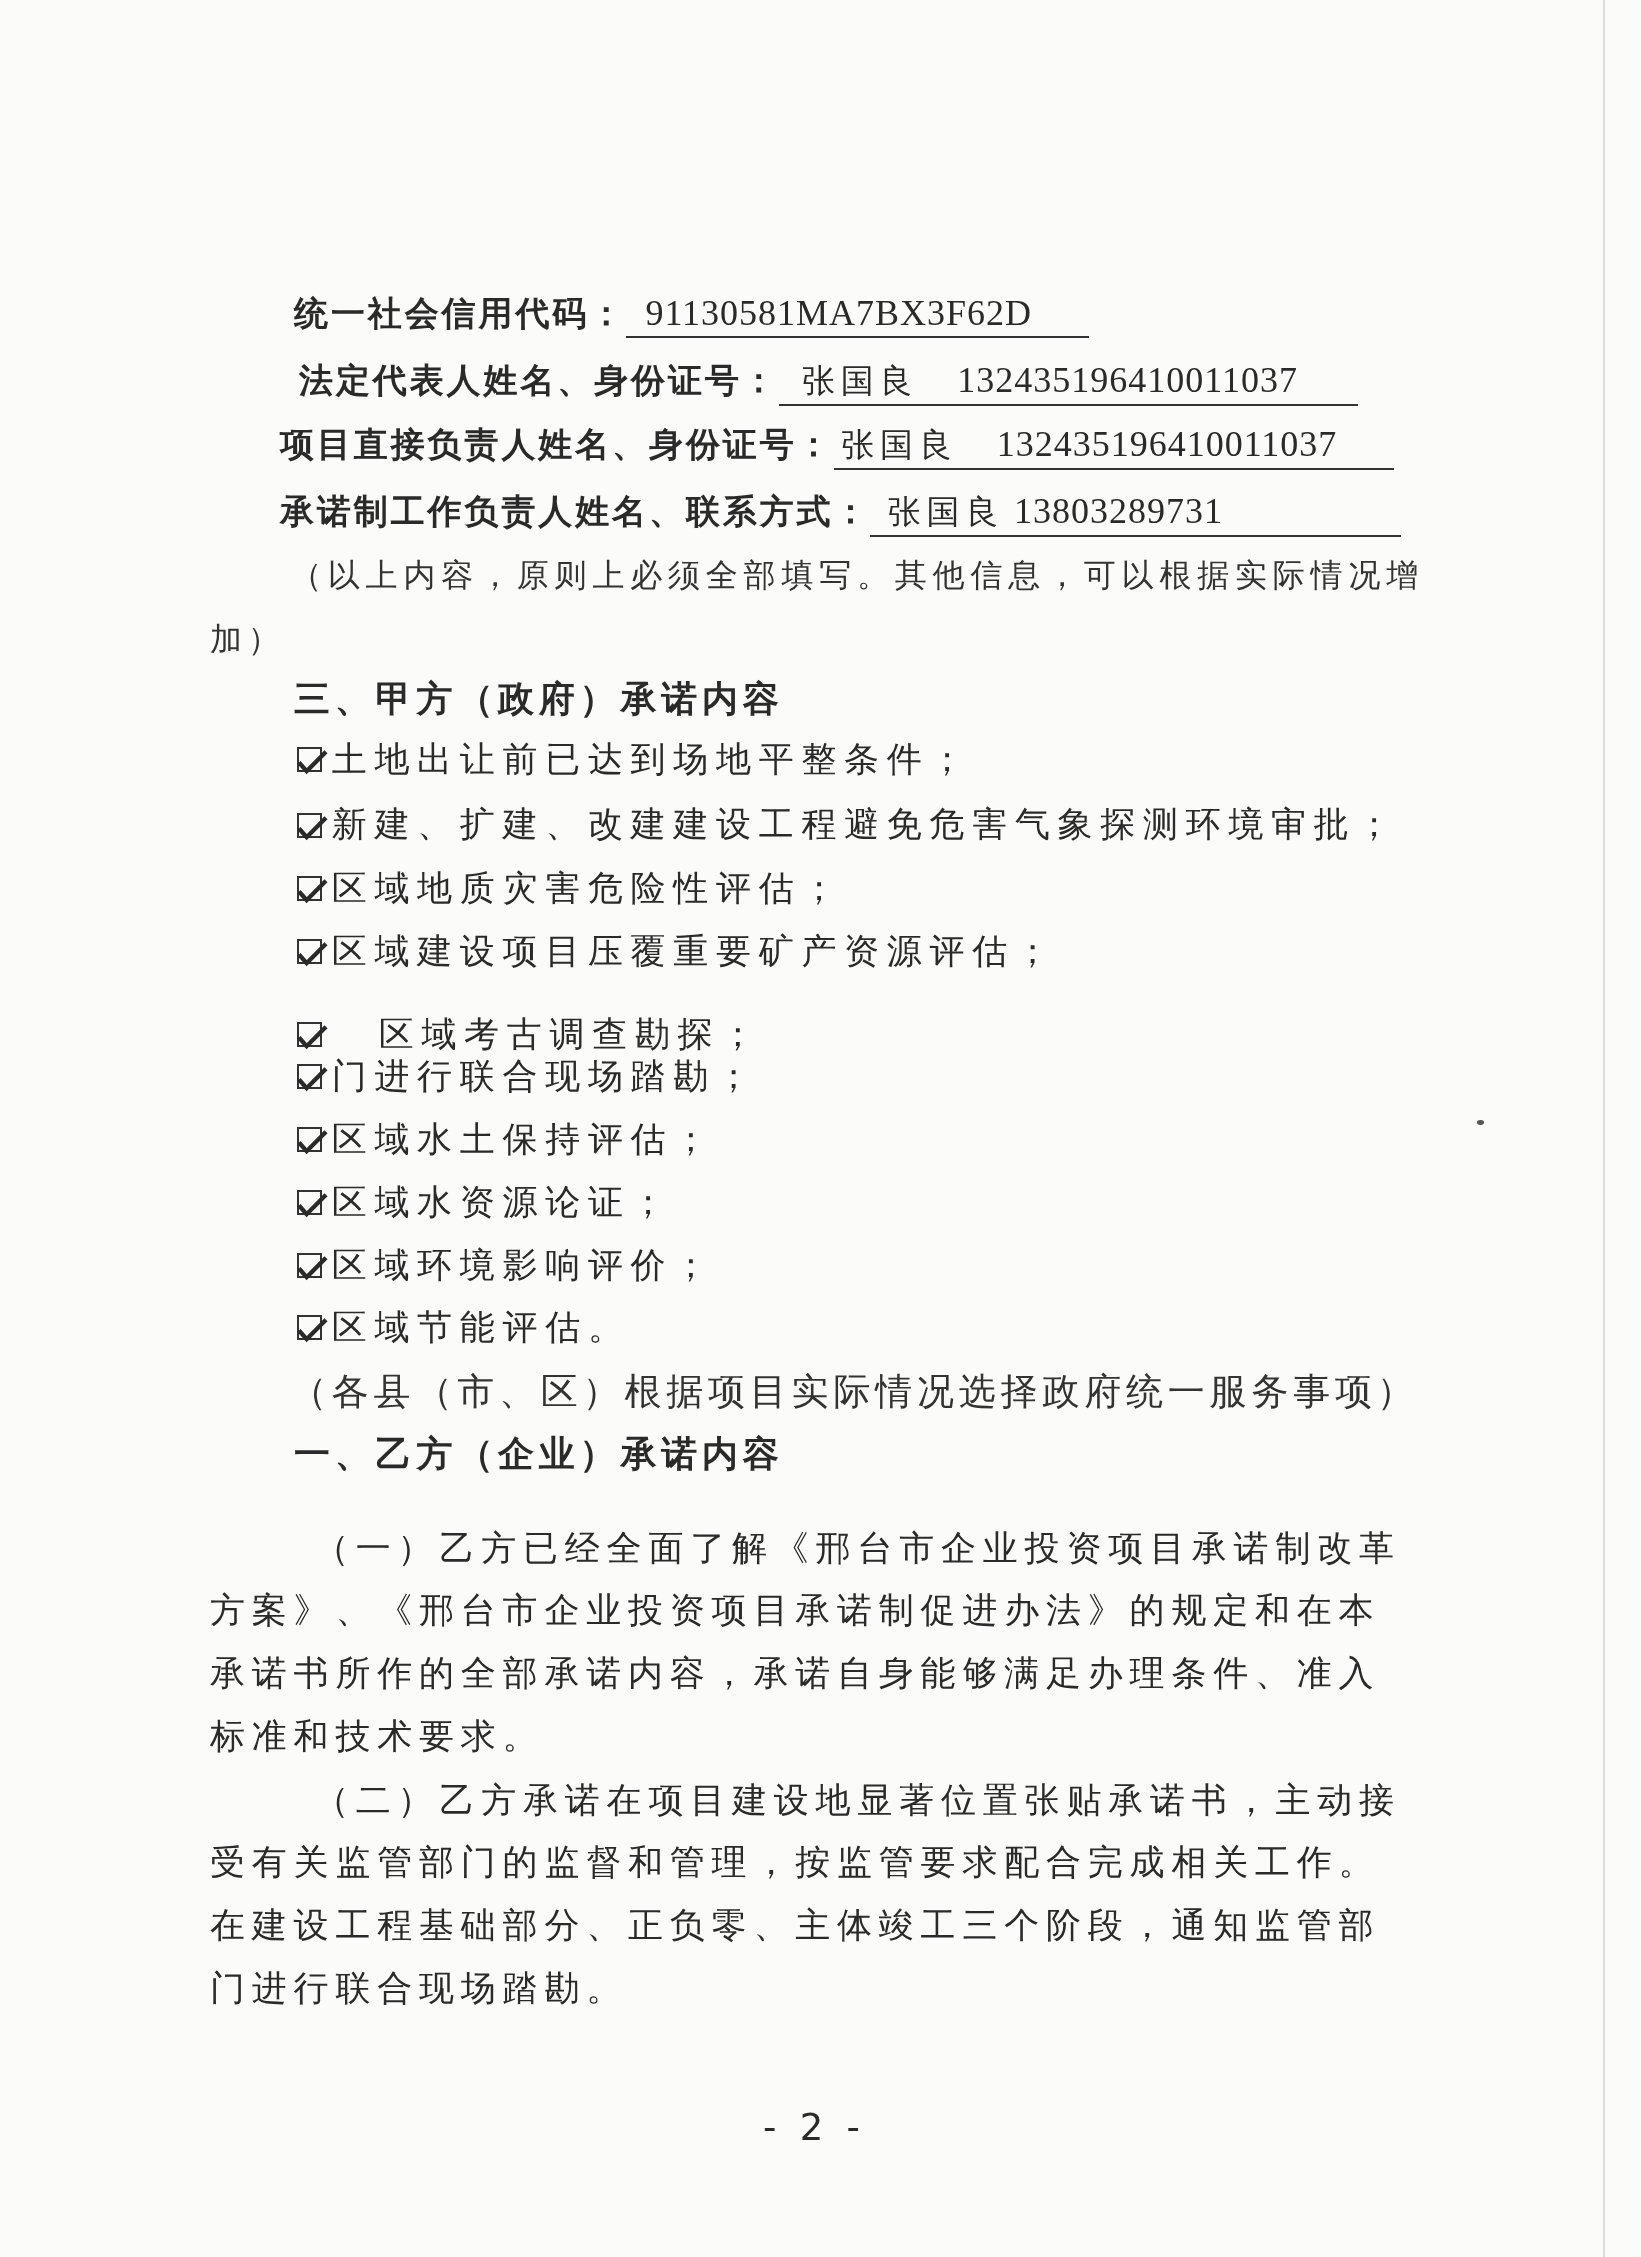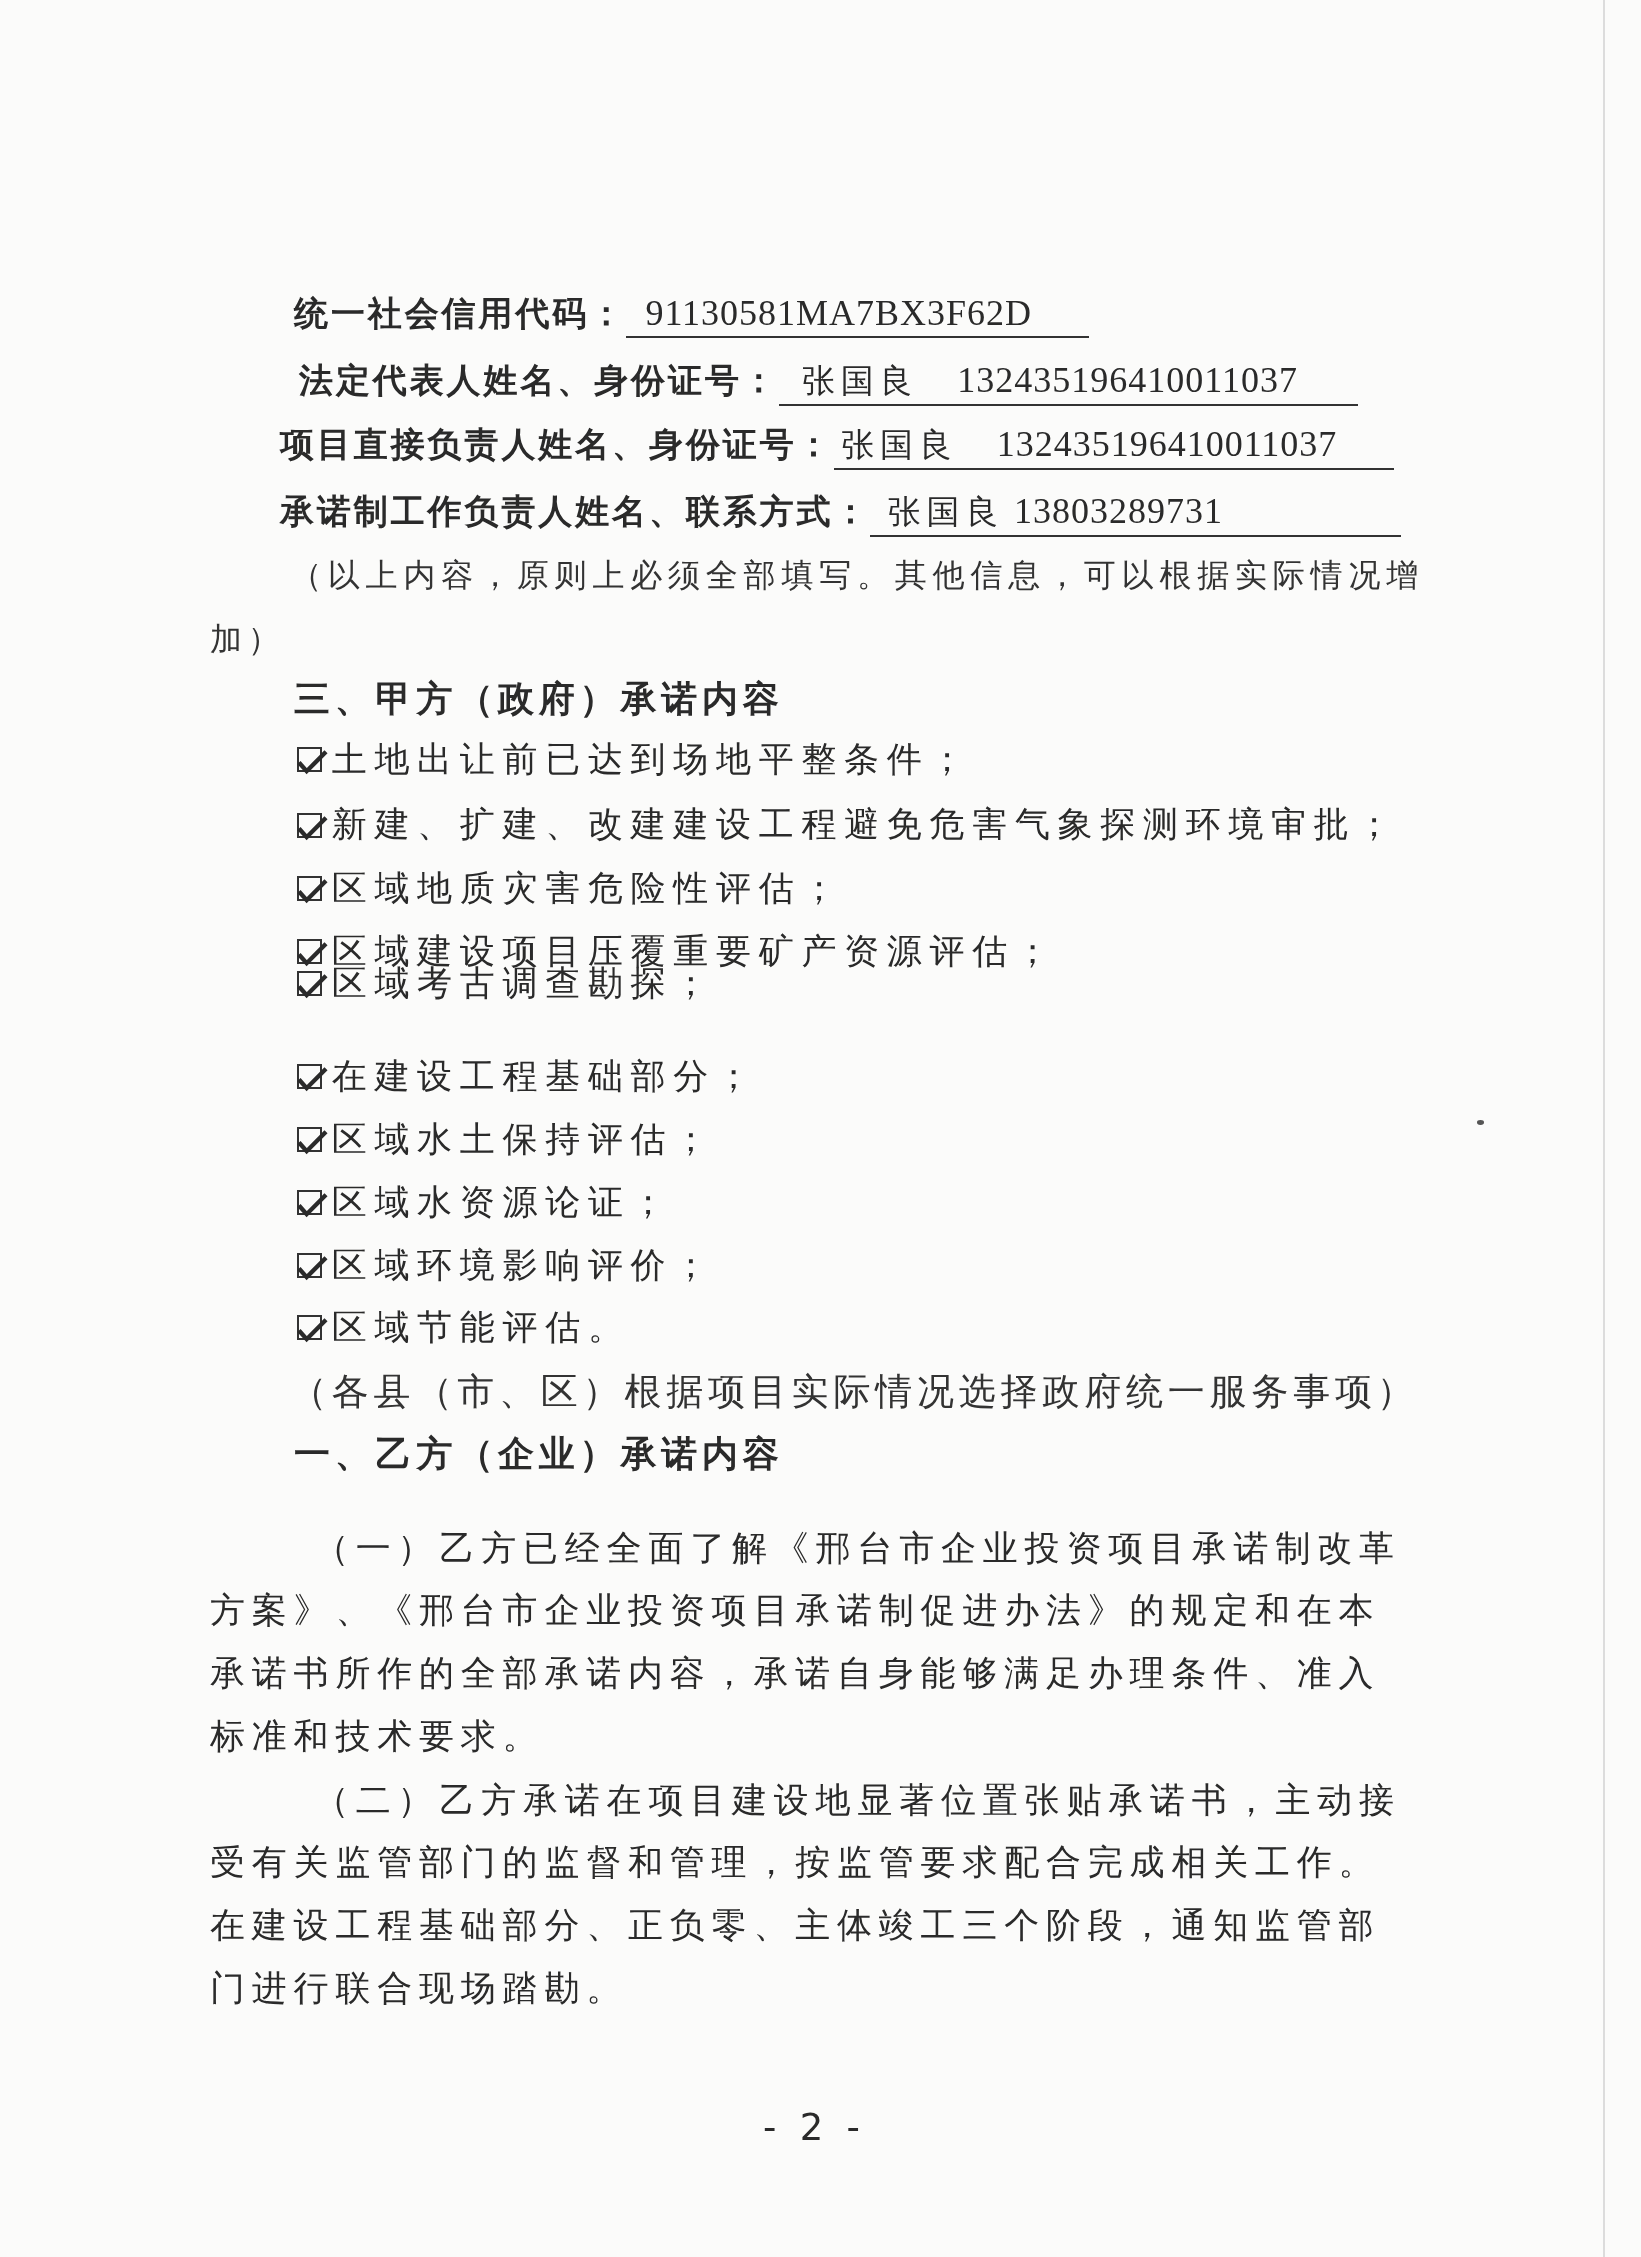--- a/index.html
+++ b/index.html
@@ -84,35 +84,35 @@
       <span>区域地质灾害危险性评估；</span>
   </div>
   <div class="line check-item" style="left:297px; top:928px;">
     <span class="checkbox">
         <svg width="33" height="29" viewBox="0 0 34 30">
           <path d="M4 16 L12 25 L32 5" stroke="#2a2a2a" stroke-width="4.5" fill="none"></path>
         </svg>
       </span>
       <span>区域建设项目压覆重要矿产资源评估；</span>
   </div>
-  <div class="line check-item" style="left:297px; top:960px;">
+  <div class="line check-item" style="left:297px; top:1011px;gap:47px;">
     <span class="checkbox">
         <svg width="33" height="29" viewBox="0 0 34 30">
           <path d="M4 16 L12 25 L32 5" stroke="#2a2a2a" stroke-width="4.5" fill="none"></path>
         </svg>
       </span>
       <span>区域考古调查勘探；</span>
   </div>
   <div class="line check-item" style="left:297px; top:1053px;">
     <span class="checkbox">
         <svg width="33" height="29" viewBox="0 0 34 30">
           <path d="M4 16 L12 25 L32 5" stroke="#2a2a2a" stroke-width="4.5" fill="none"></path>
         </svg>
       </span>
-      <span>在建设工程基础部分；</span>
+      <span>门进行联合现场踏勘；</span>
   </div>
   <div class="line check-item" style="left:297px; top:1116px;">
     <span class="checkbox">
         <svg width="33" height="29" viewBox="0 0 34 30">
           <path d="M4 16 L12 25 L32 5" stroke="#2a2a2a" stroke-width="4.5" fill="none"></path>
         </svg>
       </span>
       <span>区域水土保持评估；</span>
   </div>
   <div class="line check-item" style="left:297px; top:1179px;">

